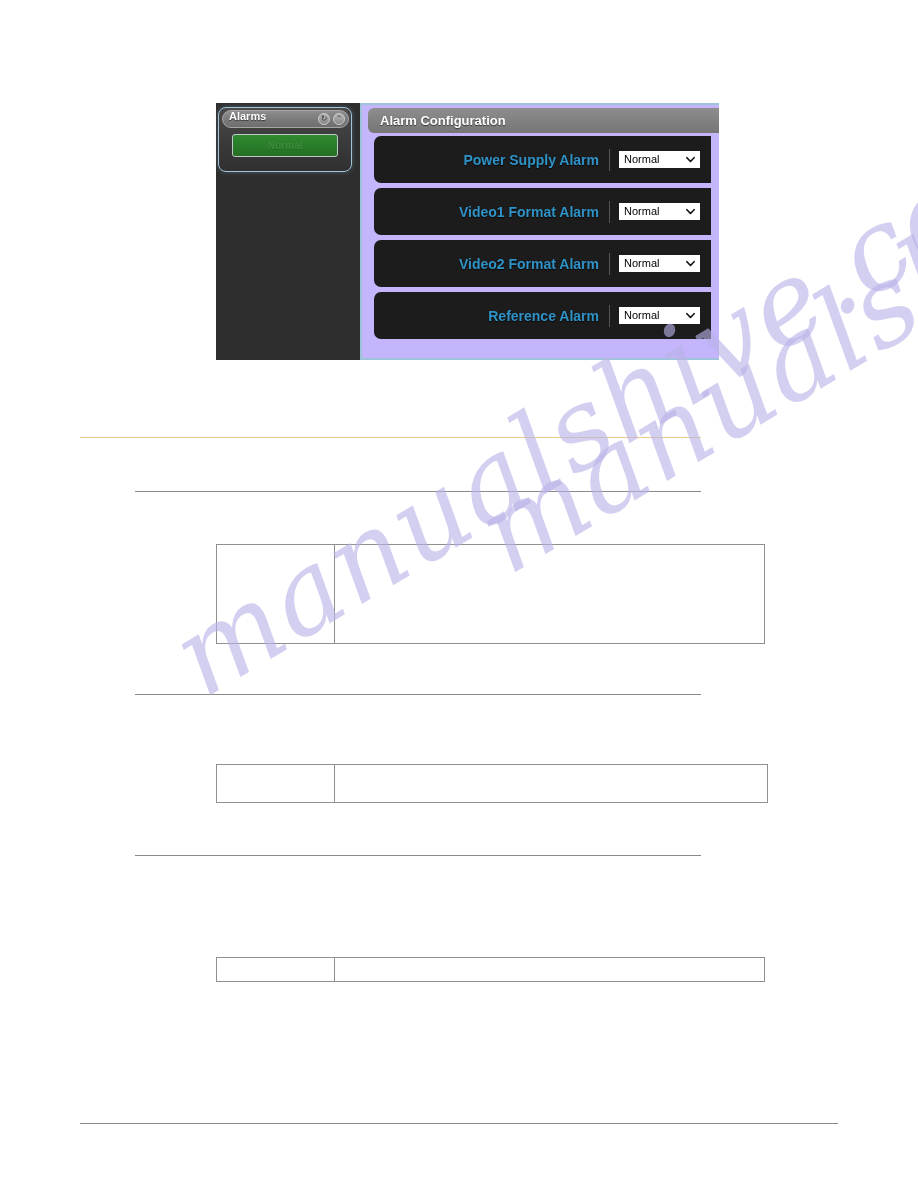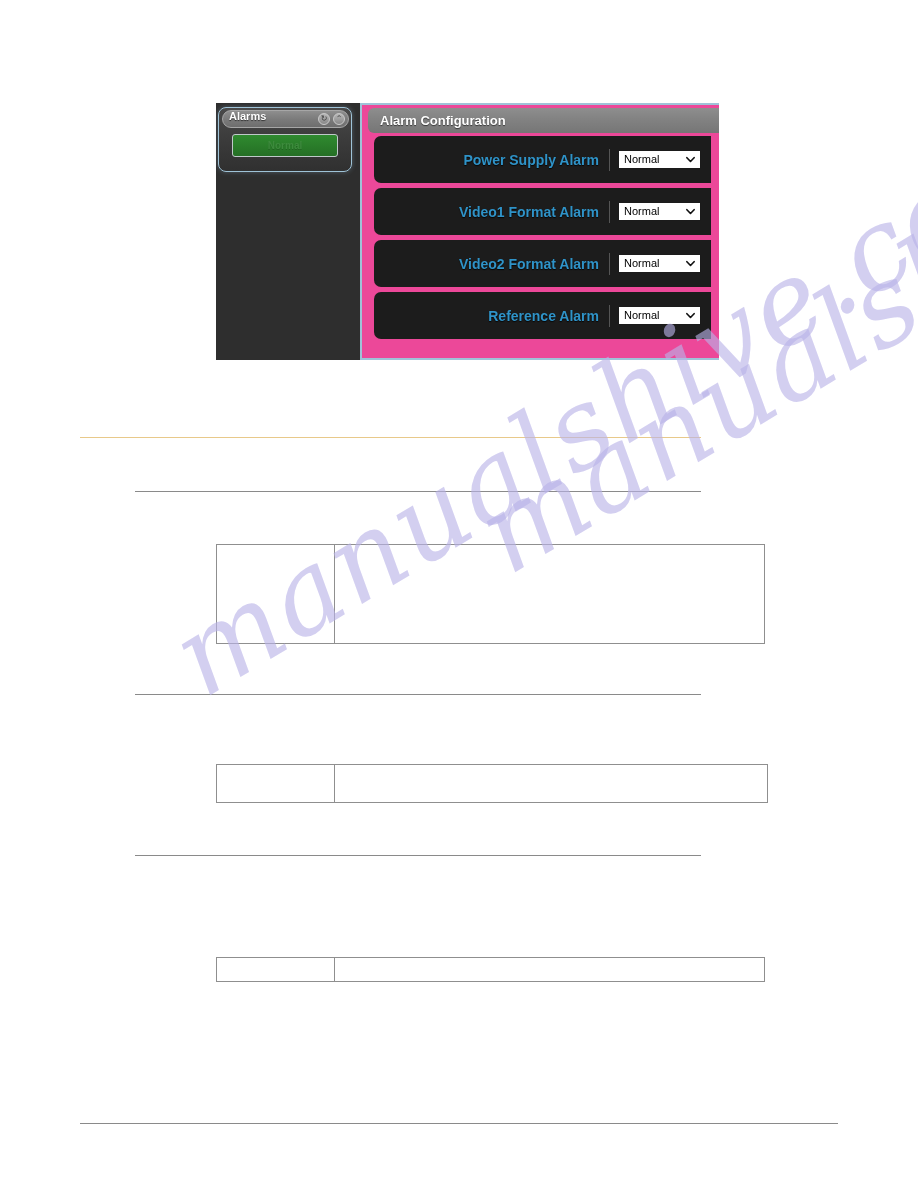--- a/index.html
+++ b/index.html
@@ -146,21 +146,21 @@
     line-height: 1;
   }
 
   
   .config-panel {
     position: absolute;
     left: 144px;
     top: 0;
     width: 359px;
     height: 257px;
-    background: #ec4899;
+    background: #c4b5fd;
     border-left: 2px solid #9fc3d8;
     border-top: 2px solid #9fc3d8;
     border-bottom: 2px solid #9fc3d8;
     box-sizing: border-box;
   }
   .config-header {
     position: absolute;
     left: 6px;
     top: 3px;
     right: 0;

